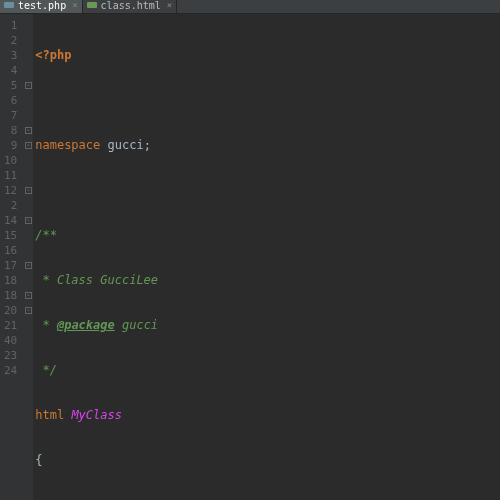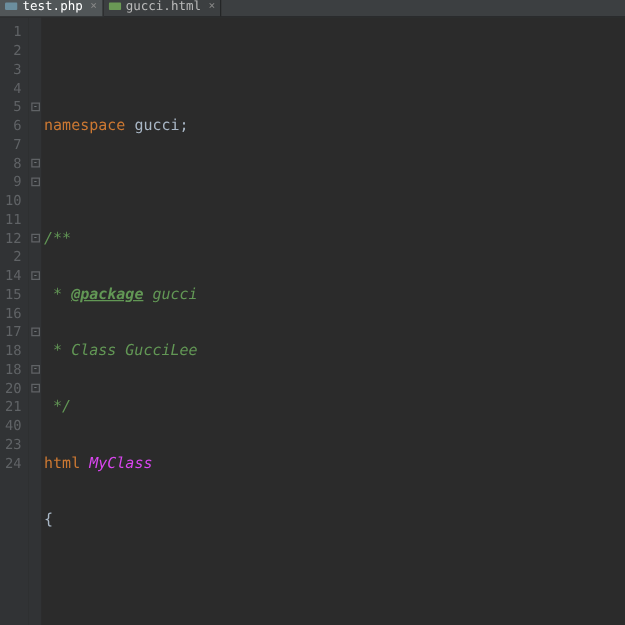--- a/index.html
+++ b/index.html
@@ -112,21 +112,21 @@
     </span>
     <span>test.php</span>
     <span class="close-x">×</span>
   </div>
   <div class="tab">
     <span class="file-icon html">
       <svg viewBox="0 0 10 10">
           <rect x="0" y="2" width="10" height="6" rx="1"></rect>
         </svg>
     </span>
-    <span>gucci.html</span>
+    <span>class.html</span>
     <span class="close-x">×</span>
   </div>
 </div>
 
 <div class="editor-container">
   <div class="gutter">
     <div>1</div>
       <div>2</div>
       <div>3</div>
       <div>4</div>
@@ -187,26 +187,27 @@
       </div>
     <div class="fold-row">
         <span class="fold-mark">-</span>
       </div>
     <div class="fold-row"></div>
       <div class="fold-row"></div>
       <div class="fold-row"></div>
       <div class="fold-row"></div>
   </div>
   <div class="code-area">
+    <div class="line"><span class="tok-phptag">&lt;?php</span></div>
     <div class="line"></div>
     <div class="line"><span class="tok-keyword">namespace</span><span class="tok-namespace-name"> gucci</span><span class="tok-punc">;</span></div>
     <div class="line"></div>
     <div class="line"><span class="tok-doc">/**</span></div>
+    <div class="line"><span class="tok-doc"> * Class GucciLee</span></div>
     <div class="line"><span class="tok-doc"> * </span><span class="tok-doc-tag">@package</span><span class="tok-doc"> gucci</span></div>
-    <div class="line"><span class="tok-doc"> * Class GucciLee</span></div>
     <div class="line"><span class="tok-doc"> */</span></div>
     <div class="line"><span class="tok-keyword">html</span><span class="tok-class-name"> MyClass</span></div>
     <div class="line"><span class="tok-brace">{</span></div>
     <div class="line"></div>
     
     
     
     
     
     

